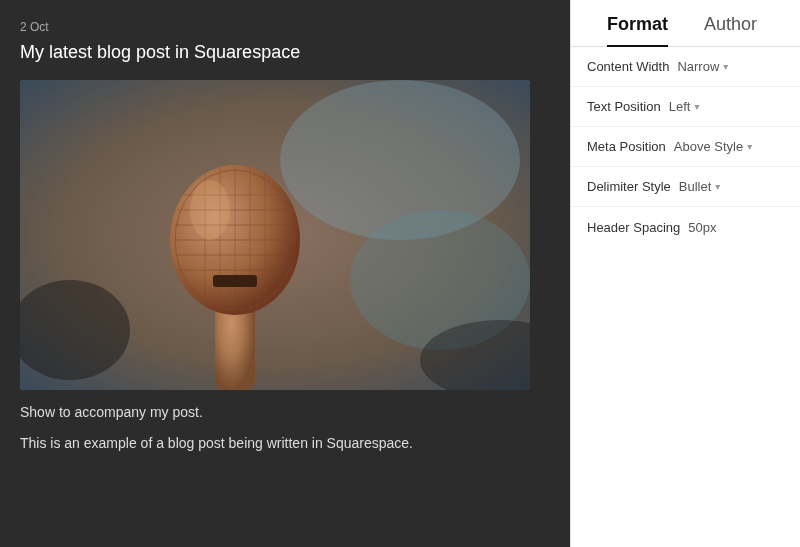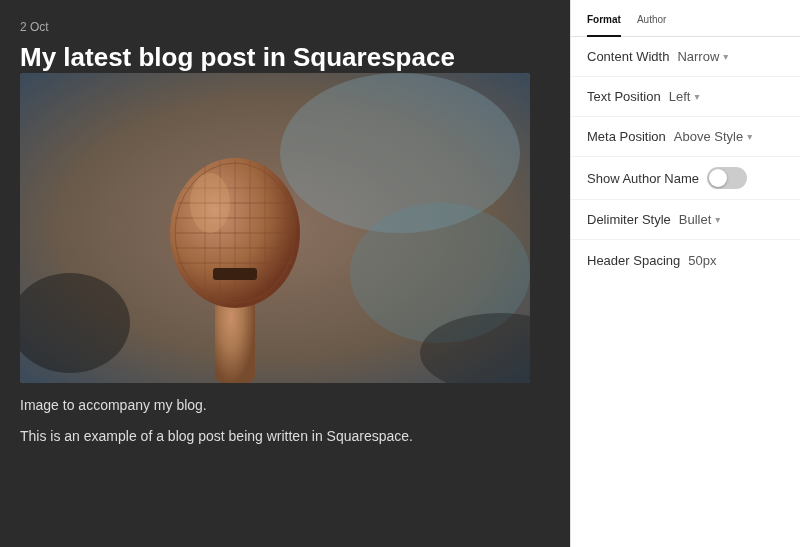--- a/index.html
+++ b/index.html
@@ -21,24 +21,24 @@
       background: #2c2c2c;
     }
 
     .date-label {
       font-size: 12px;
       color: #aaa;
       margin-bottom: 8px;
     }
 
     .post-title {
-      font-size: 26px;
-      font-weight: 700;
+      font-size: 18px;
+      font-weight: 400;
       color: #fff;
-      margin-bottom: 0;
+      margin-bottom: 16px;
       line-height: 1.2;
     }
 
     .post-image {
       width: 510px;
       height: 310px;
       background: linear-gradient(135deg, #8b6a5a 0%, #c4926a 30%, #7a9aaa 60%, #5a7a8a 100%);
       border-radius: 4px;
       overflow: hidden;
       margin-bottom: 14px;
@@ -75,26 +75,27 @@
 
     .panel-tabs {
       display: flex;
       border-bottom: 1px solid #e0e0e0;
       padding: 0 16px;
       gap: 16px;
     }
 
     .panel-tab {
       padding: 14px 0 10px;
-      font-size: 10px;
+      font-size: 18px;
       font-weight: 500;
       cursor: pointer;
       color: #555;
       border-bottom: 2px solid transparent;
       margin-bottom: -1px;
+      margin-left: 20px;
     }
 
     .panel-tab.active {
       color: #111;
       border-bottom: 2px solid #111;
       font-weight: 600;
     }
 
     .panel-content {
       flex: 1;
@@ -230,21 +231,21 @@
       <line x1="245" y1="92" x2="245" y2="228" stroke="#7a4a28" stroke-width="0.8" opacity="0.5"></line>
 
       <rect x="193" y="195" width="44" height="12" rx="3" fill="#3a2010"></rect>
 
       <ellipse cx="190" cy="130" rx="20" ry="30" fill="#e0a870" opacity="0.3"></ellipse>
 
       <ellipse cx="50" cy="250" rx="60" ry="50" fill="#1a1a1a" opacity="0.5"></ellipse>
       <ellipse cx="480" cy="280" rx="80" ry="40" fill="#1a1a1a" opacity="0.4"></ellipse>
     </svg>
   </div>
-  <p class="image-caption">Image to accompany my blog.</p>
+  <p class="image-caption">Show to accompany my post.</p>
   <p class="post-body">This is an example of a blog post being written in Squarespace.</p>
 </div>
 
 <div class="panel">
   <div class="panel-tabs">
     <div class="panel-tab active">Format</div>
     <div class="panel-tab">Author</div>
   </div>
   <div class="panel-content">
 
@@ -267,26 +268,20 @@
     <div class="setting-row">
       <span class="setting-label">Meta Position</span>
       <div class="setting-value">
         <span class="setting-value-text">Above Style</span>
         <span class="chevron-icon">▾</span>
       </div>
     </div>
 
 
 
-    <div class="setting-row">
-      <span class="setting-label">Show Author Name</span>
-      <div class="toggle off">
-        <div class="toggle-knob"></div>
-      </div>
-    </div>
 
 
     <div class="setting-row">
       <span class="setting-label">Delimiter Style</span>
       <div class="setting-value">
         <span class="setting-value-text">Bullet</span>
         <span class="chevron-icon">▾</span>
       </div>
     </div>
 

